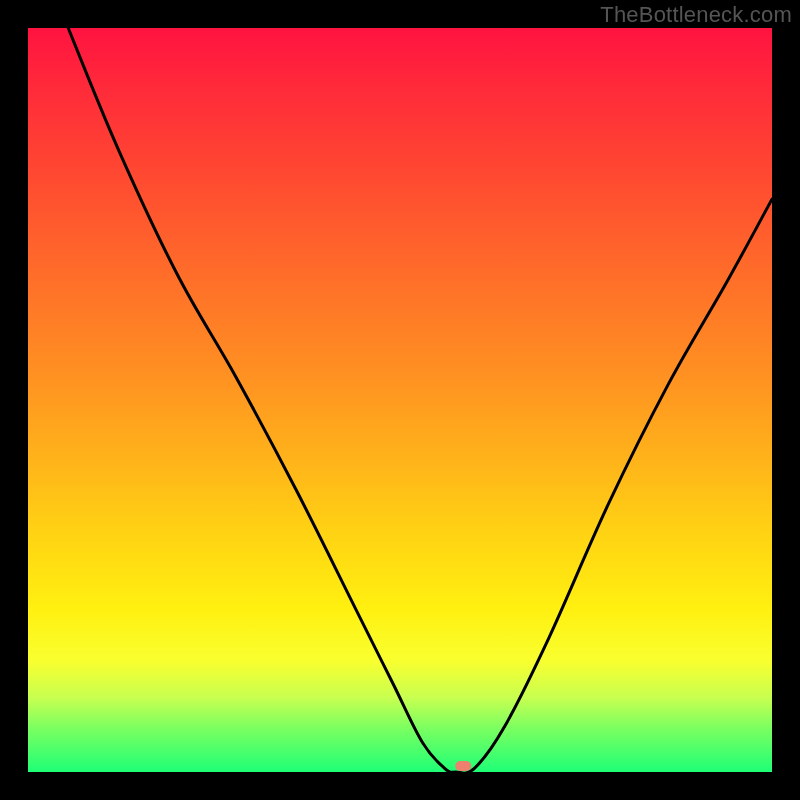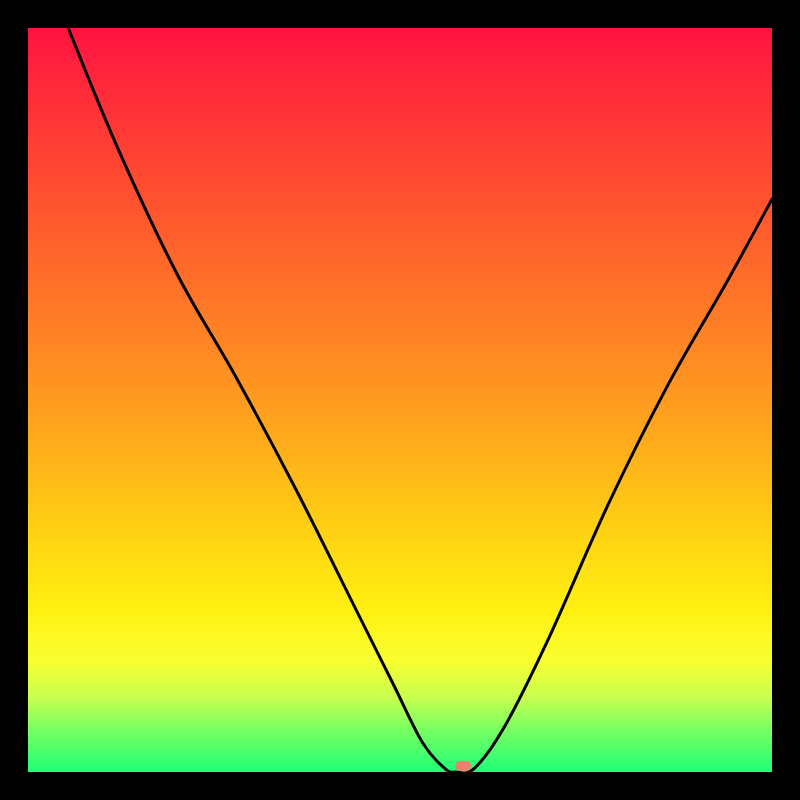--- a/index.html
+++ b/index.html
@@ -69,20 +69,21 @@
   .marker {
     fill: #ed806f;
     stroke: none;
   }
 </style>
 </head>
 <body>
 
 <div class="frame">
 
+  <div class="watermark">TheBottleneck.com</div>
 
   <div class="plot">
     <svg id="plot-svg" viewBox="0 0 744 744" preserveAspectRatio="none">
         <path d="M 37.2 -7.440000000000055 C 46.574400000000004 15.326399999999968, 69.19200000000001 73.50720000000007, 89.28 119.04000000000008 C 109.368 164.5728000000001, 127.37280000000001 204.0048, 148.8 245.51999999999998 C 170.2272 287.0352, 186.89280000000002 310.8432, 208.32000000000002 349.68 C 229.74720000000002 388.5168, 246.41279999999998 419.7648, 267.84 461.28 C 289.2672 502.79519999999997, 309.9504 545.5007999999999, 327.36 580.3199999999999 C 344.7696 615.1392, 352.5072 630.6144, 364.56 654.72 C 376.6128 678.8256, 384.9456 698.8392, 394.32 714.24 C 403.6944 729.6408, 410.6136000000001 734.9232, 416.64000000000004 740.28 C 422.6664 745.6368, 422.4432 744, 427.79999999999995 744 C 433.1567999999999 744, 437.69519999999994 748.3152, 446.4 740.28 C 455.1048 732.2447999999999, 462.76800000000003 722.796, 476.16 699.36 C 489.552 675.924, 502.05119999999994 650.2560000000001, 520.8 610.08 C 539.5487999999999 569.904, 558.8928000000001 521.6928, 580.32 476.16 C 601.7472 430.6272, 618.4128000000001 397.296, 639.84 357.12 C 661.2672 316.944, 680.6112 286.44, 699.36 252.95999999999998 C 718.1088 219.48, 735.9648 185.8512, 744 171.12" class="series"></path>
         <rect x="427.23999999999995" y="733.048" width="16" height="10" rx="5" ry="5" class="marker"></rect>
       </svg>
   </div>
 
 </div>
 

